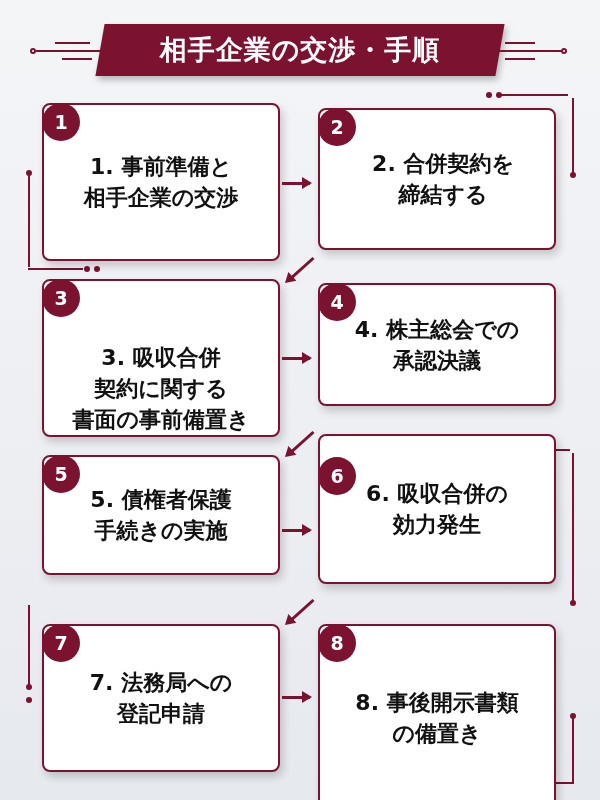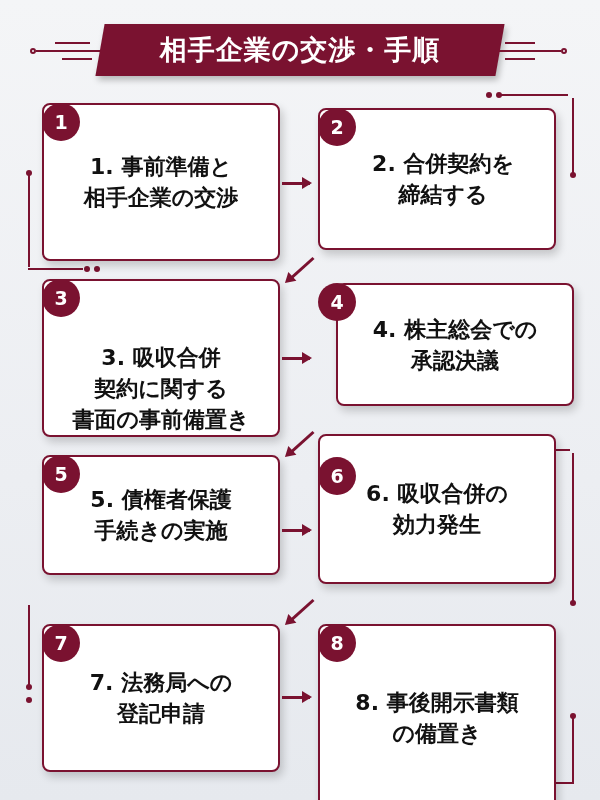--- a/index.html
+++ b/index.html
@@ -111,21 +111,21 @@
 </div>
 <div class="badge" style="left:318px;top:108px;">2</div>
 
 <div class="card" style="left:42px;top:279px;height:158px;align-items:flex-end;">
   <div class="card-text">3. 吸収合併
 契約に関する
 書面の事前備置き</div>
 </div>
 <div class="badge" style="left:42px;top:279px;">3</div>
 
-<div class="card" style="left:336px;top:283px;height:123px;">
+<div class="card" style="left:318px;top:283px;height:123px;">
   <div class="card-text">4. 株主総会での
 承認決議</div>
 </div>
 <div class="badge" style="left:318px;top:283px;">4</div>
 
 <div class="card" style="left:42px;top:455px;height:120px;">
   <div class="card-text">5. 債権者保護
 手続きの実施</div>
 </div>
 <div class="badge" style="left:42px;top:455px;">5</div>

